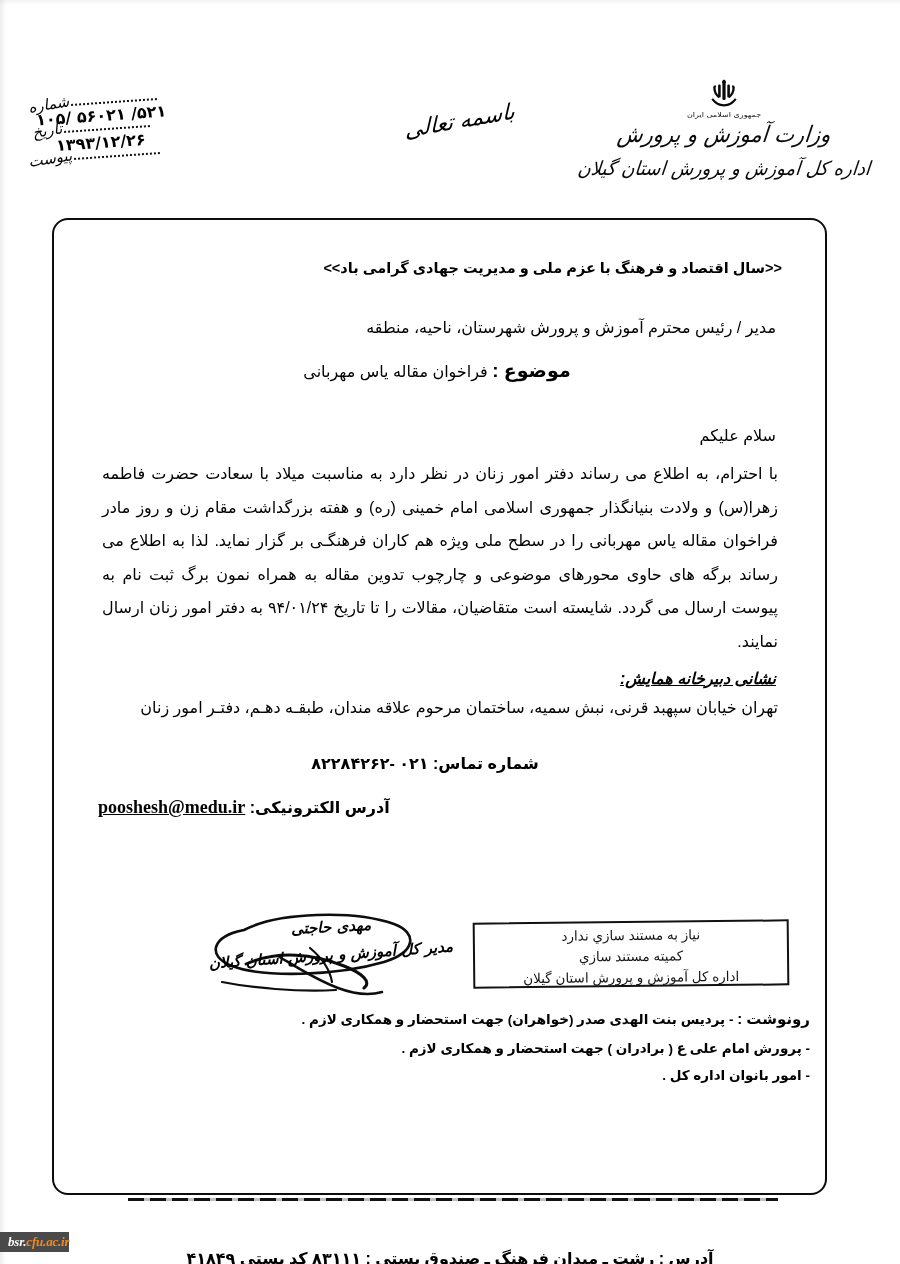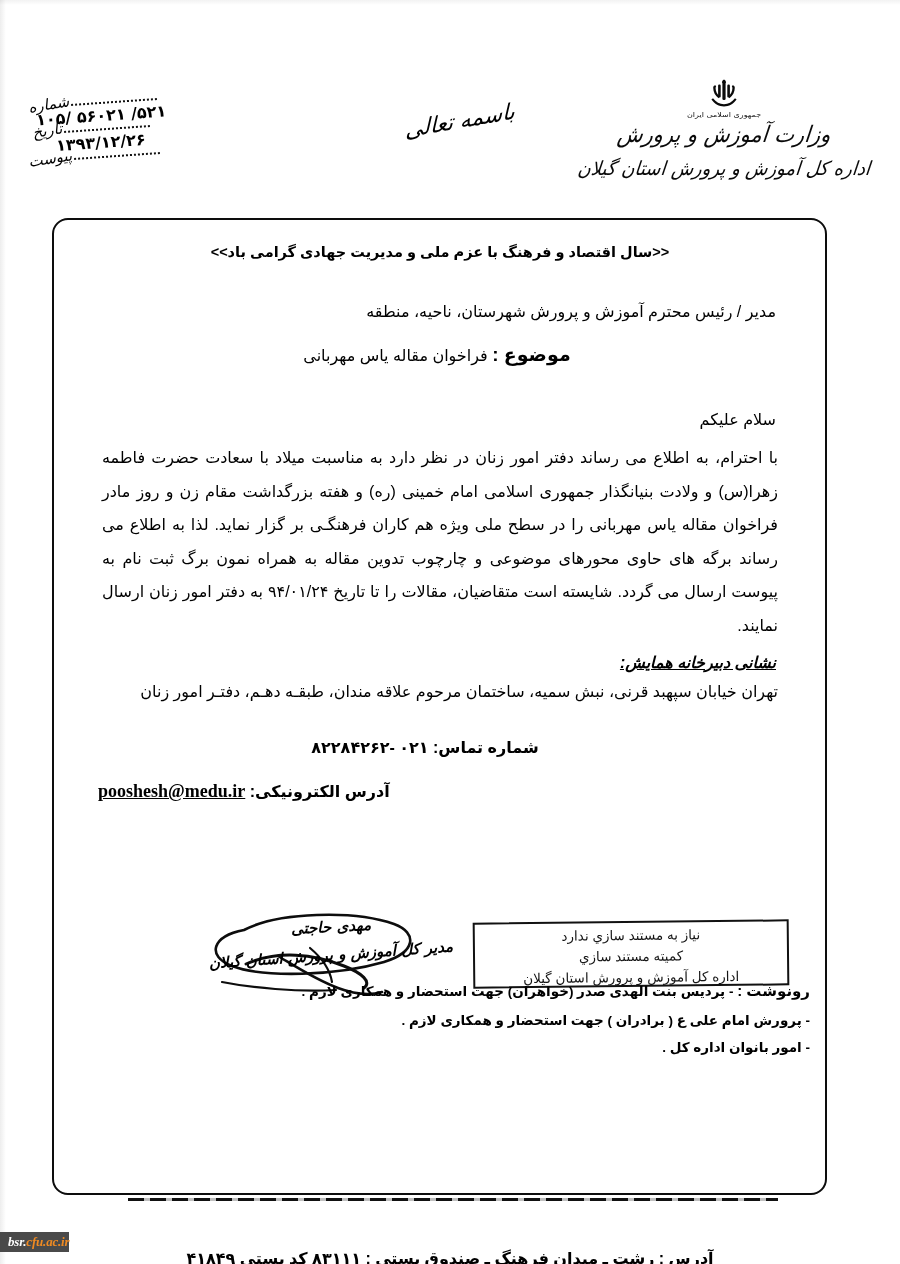--- a/index.html
+++ b/index.html
@@ -147,24 +147,23 @@
     position: absolute;
     left: 70px;
     top: 218px;
     width: 740px;
     height: 977px;
     box-sizing: border-box;
     padding: 22px 28px 10px 28px;
   }
 
   .slogan {
-    text-align: center;
     font-size: 14.5px;
     font-weight: 700;
-    margin-top: 4px;
+    margin-top: 20px;
     letter-spacing: -0.2px;
   }
   .recipient {
     text-align: right;
     font-size: 16px;
     margin-top: 42px;
     padding-right: 6px;
   }
   .subject {
     text-align: center;
@@ -280,21 +279,21 @@
     line-height: 1.55;
     letter-spacing: 0.3px;
     color: #151515;
   }
   .stamp-line:first-child { margin-top: 3px; }
 
   
   .cc-block {
     position: absolute;
     right: 90px;
-    top: 976px;
+    top: 1004px;
     width: 520px;
     text-align: right;
   }
   .cc-line {
     font-size: 13.5px;
     font-weight: 700;
     line-height: 2.05;
     letter-spacing: -0.1px;
   }
   .cc-label {

